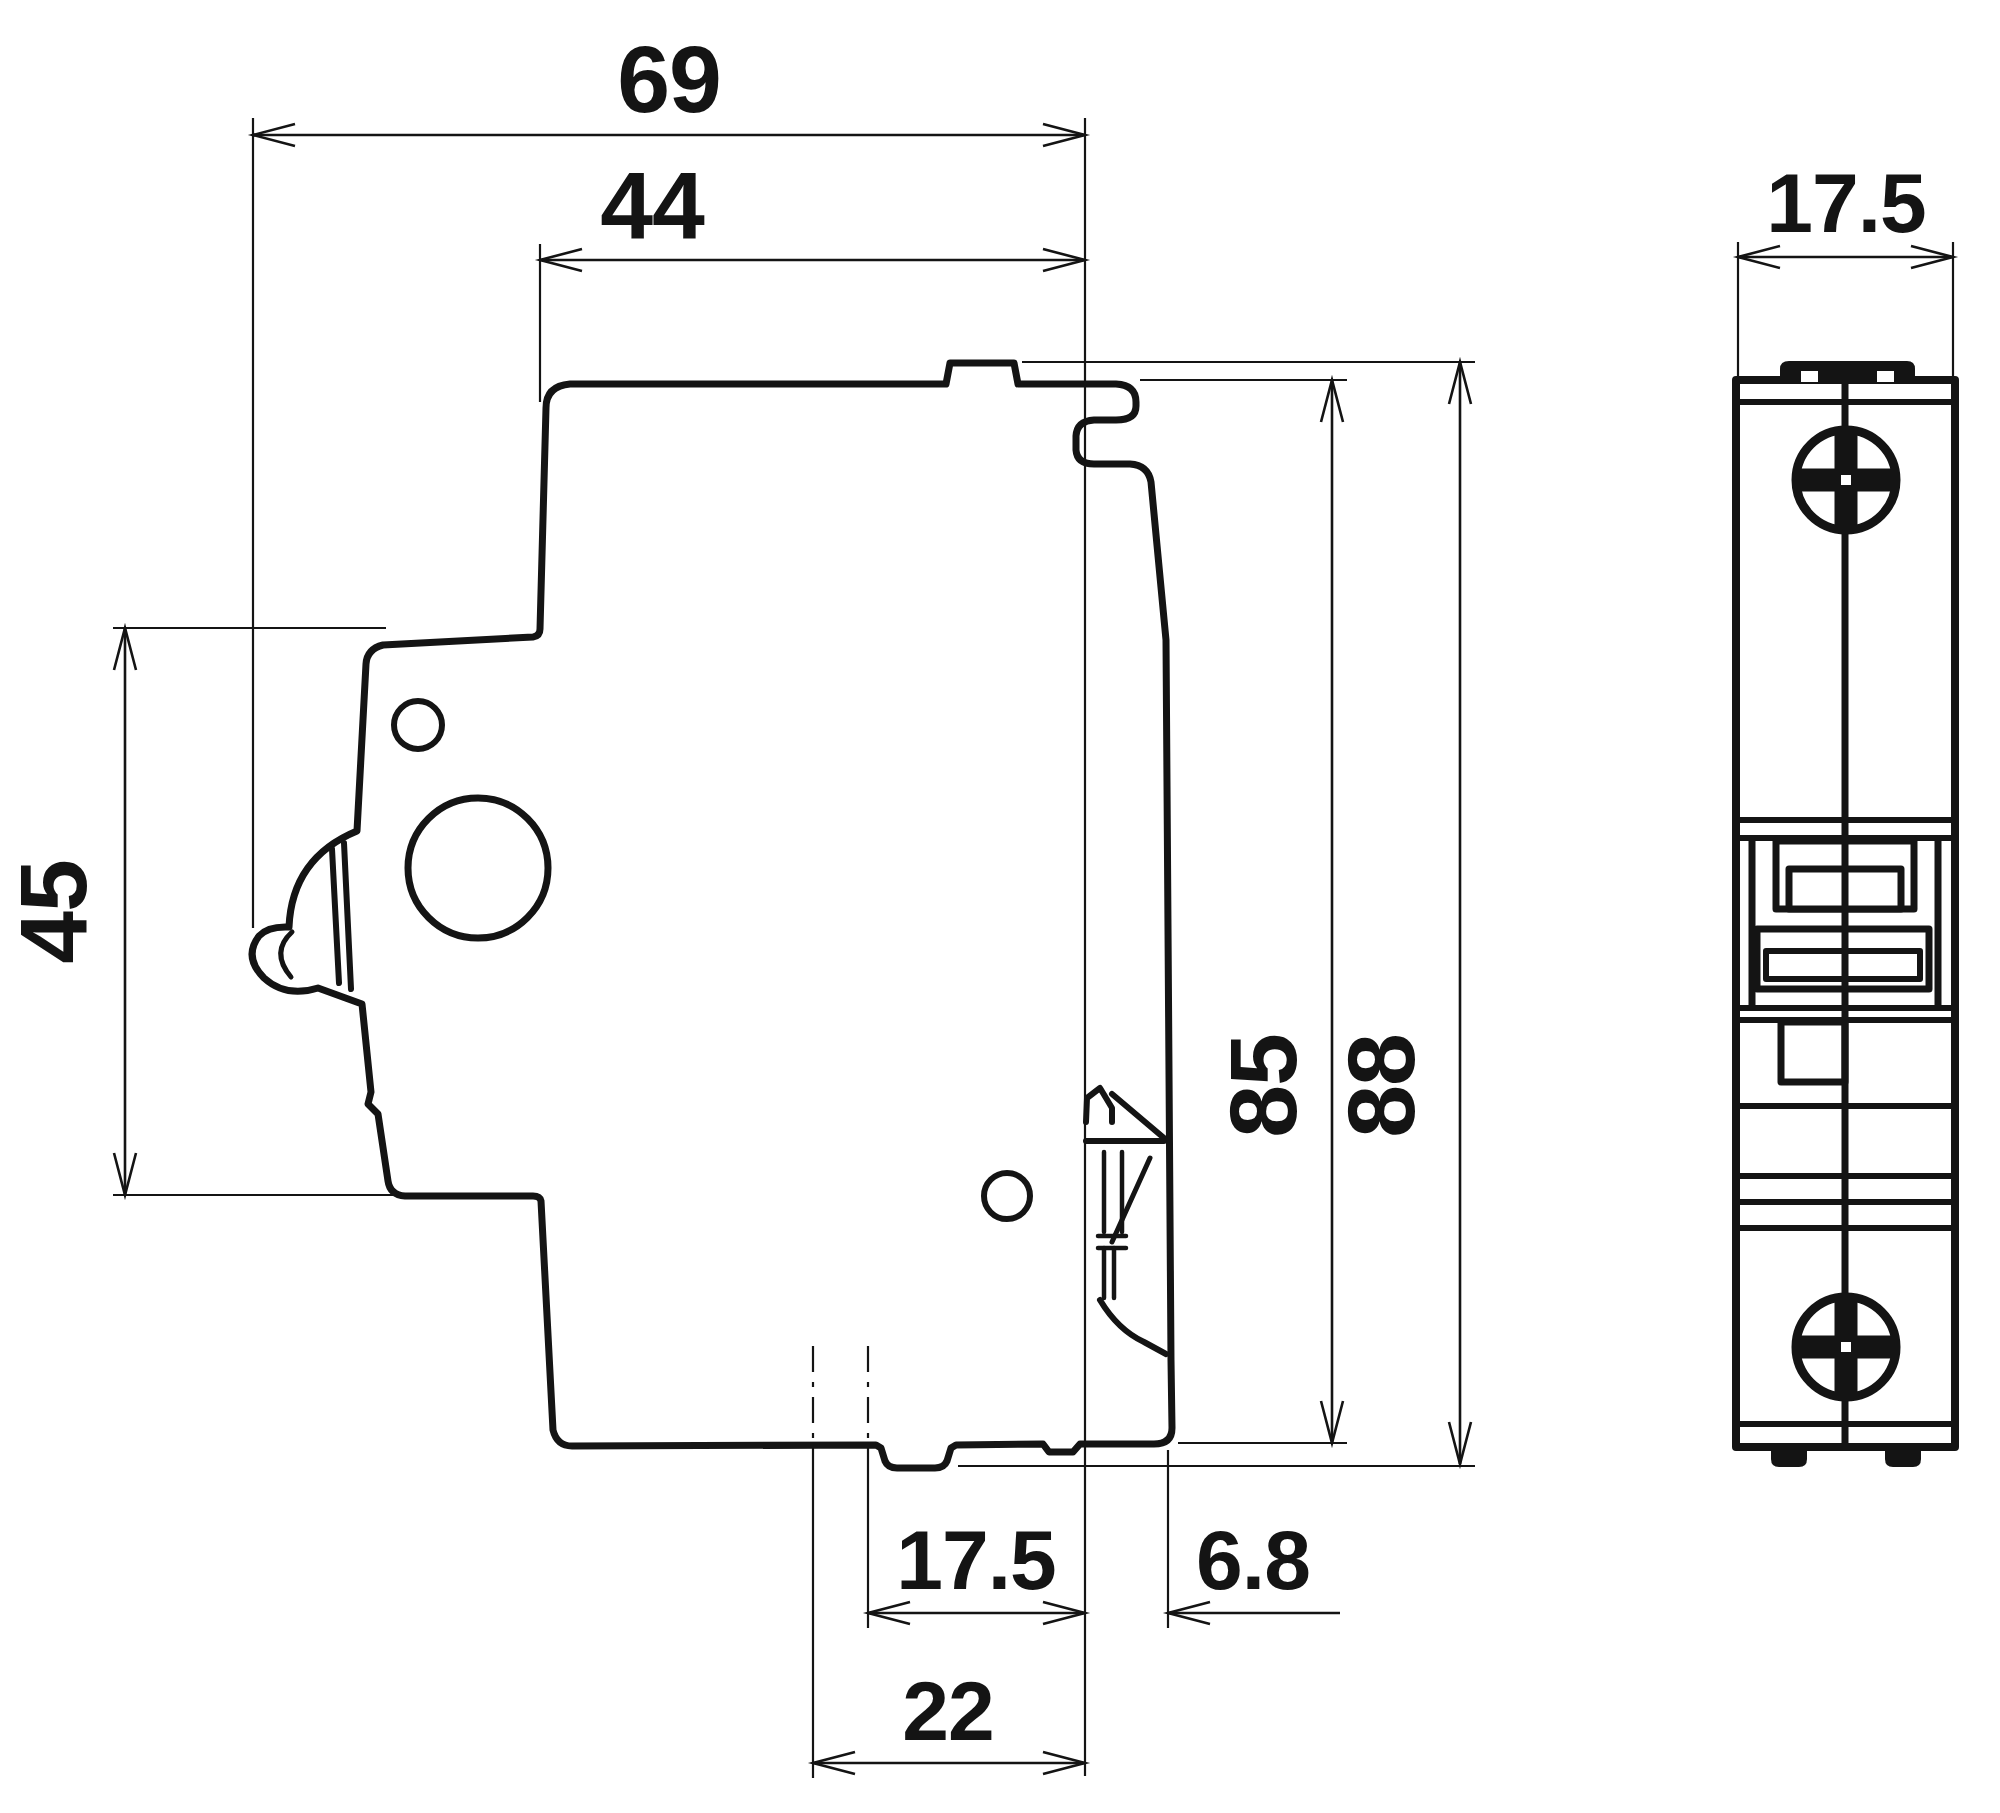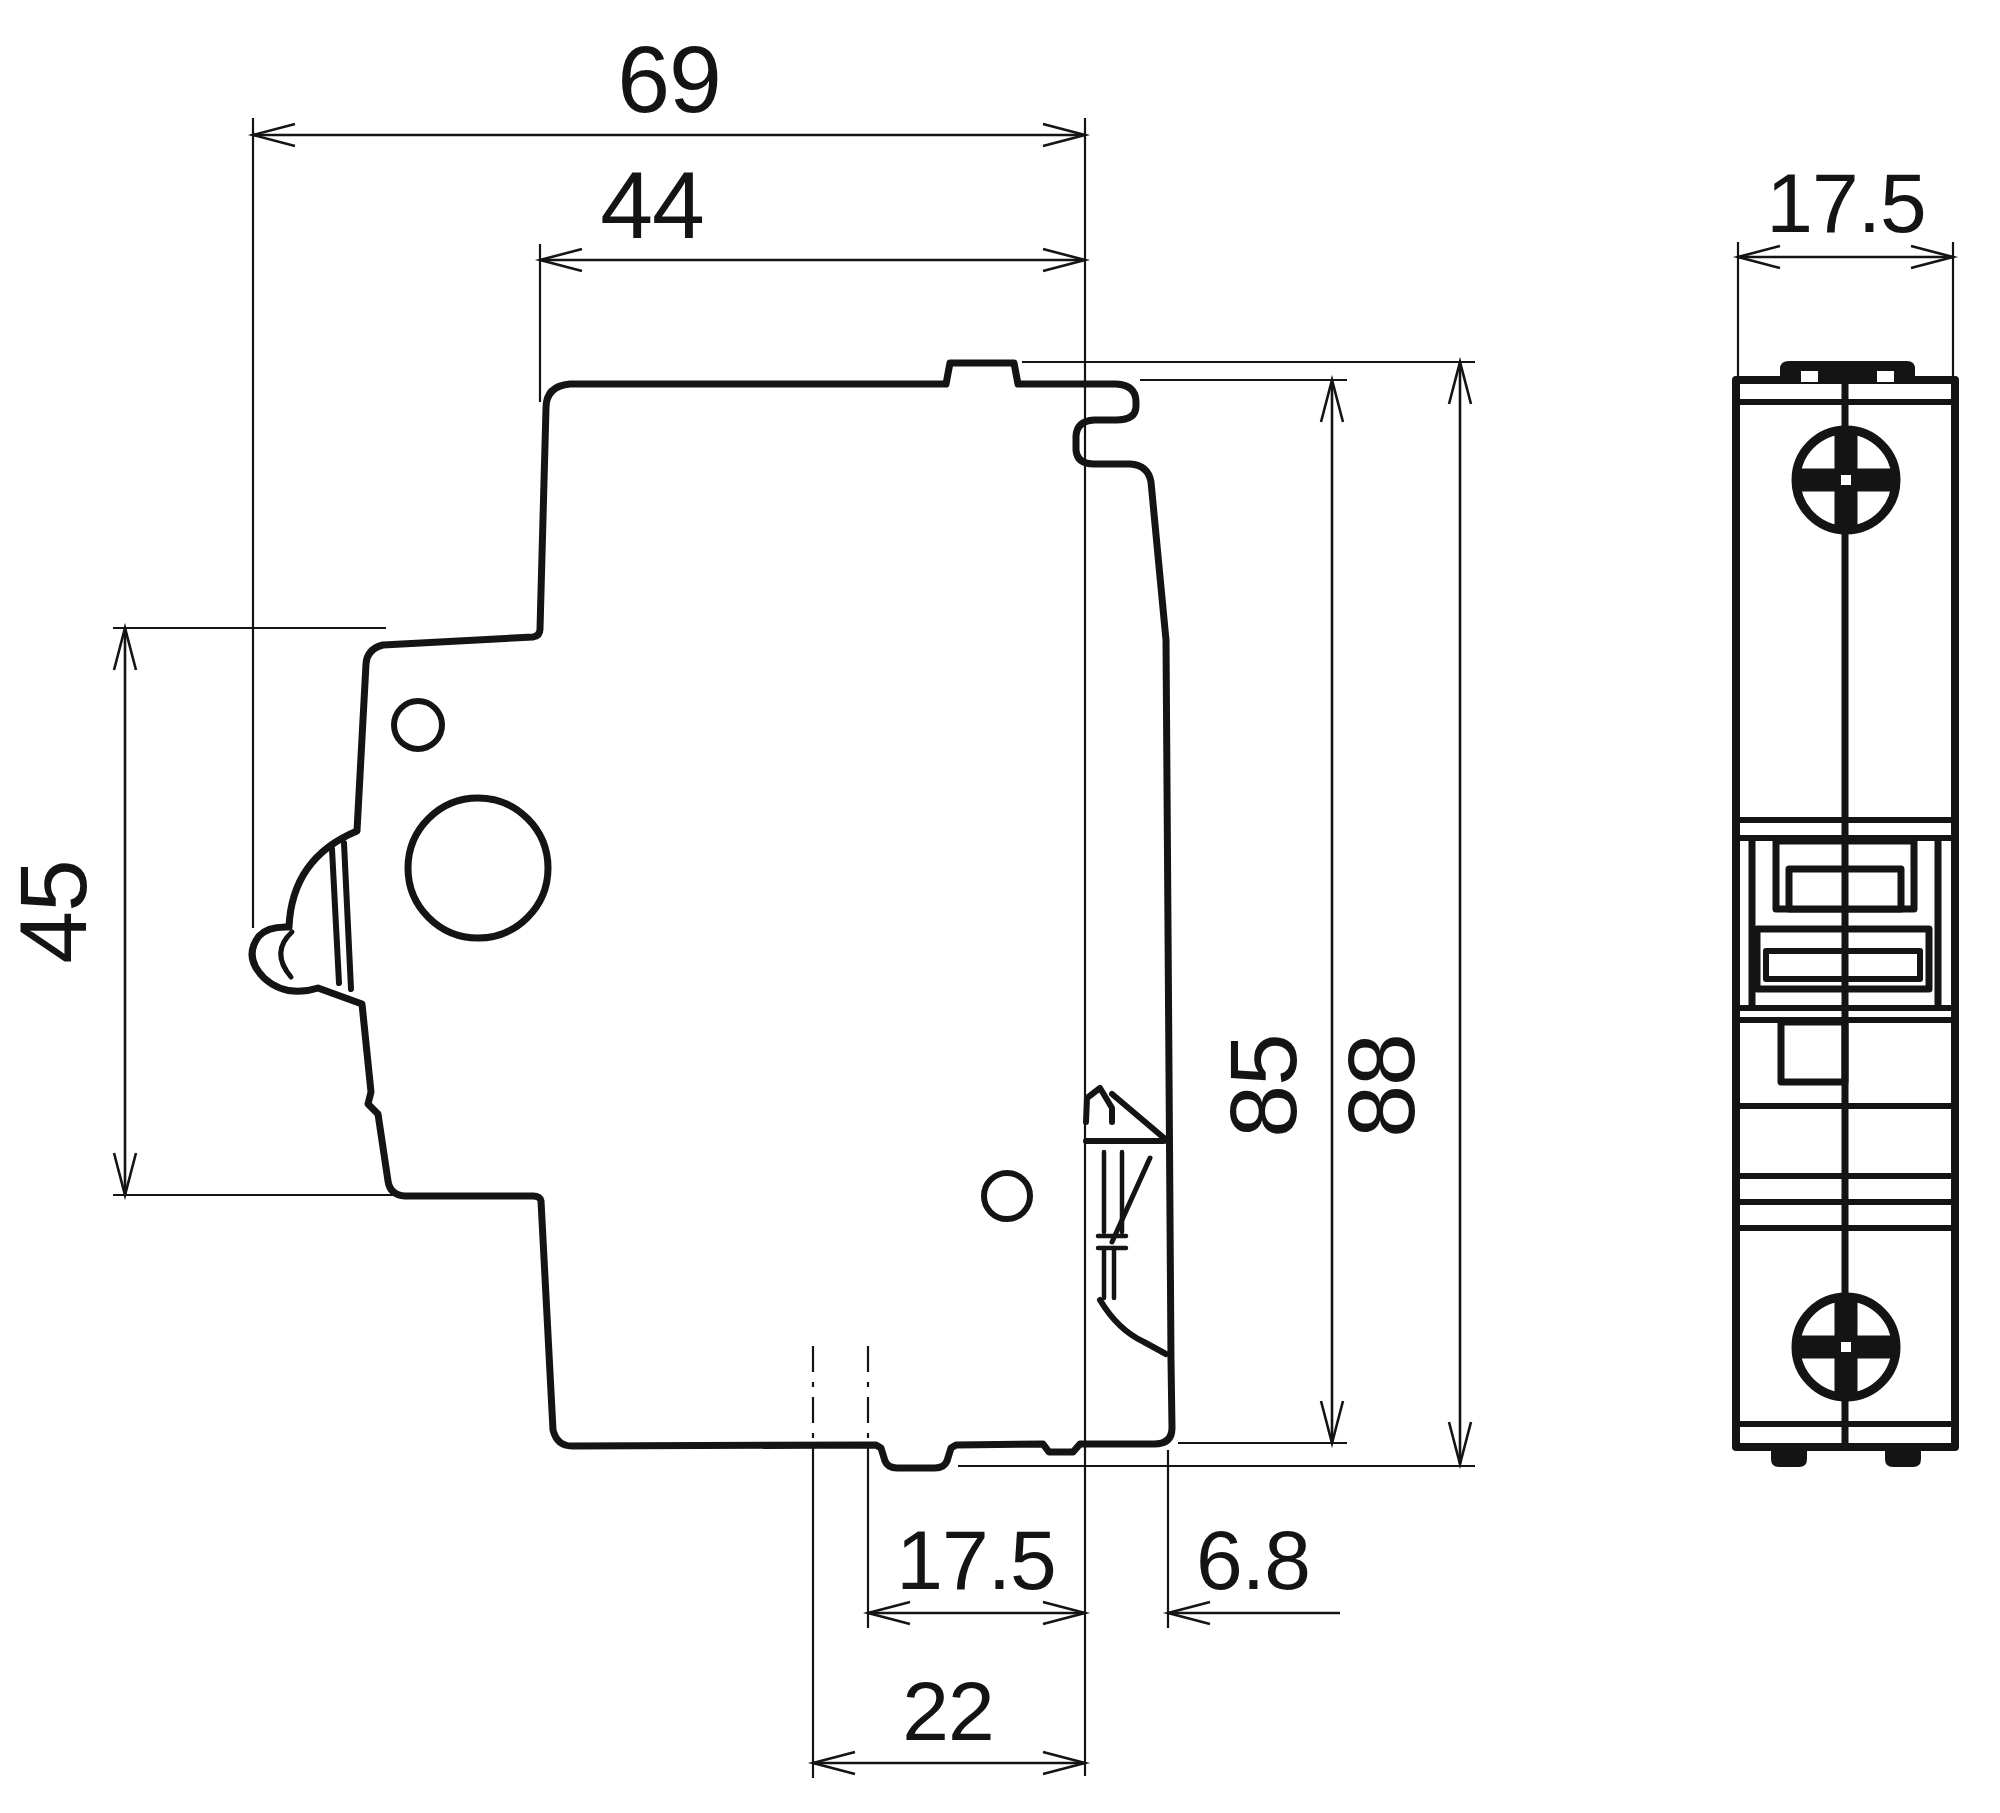--- a/index.html
+++ b/index.html
@@ -7,20 +7,21 @@
     padding:0;
     background:#ffffff;
     font-family:"Liberation Sans", sans-serif;
   }
   .canvas-wrap{
     width:2000px;
     height:1813px;
     background:#ffffff;
     position:relative;
     overflow:hidden;
+    font-weight:bold;
   }
   svg{display:block;}
   .dim-text{
     font-family:"Liberation Sans","DejaVu Sans",sans-serif;
     fill:#141414;
     letter-spacing:-1px;
   }
   .dim-big{font-size:95px;}
   .dim-small{font-size:84px;}
 </style>

